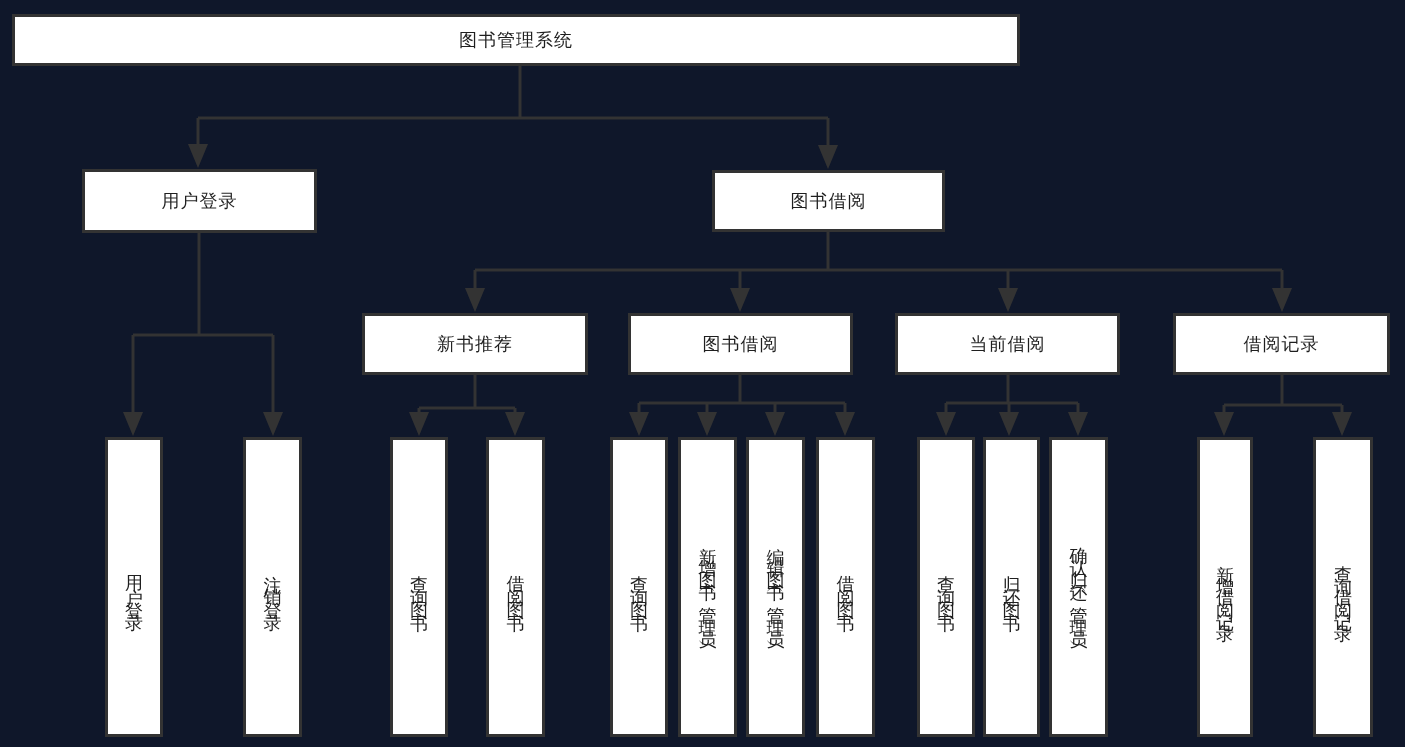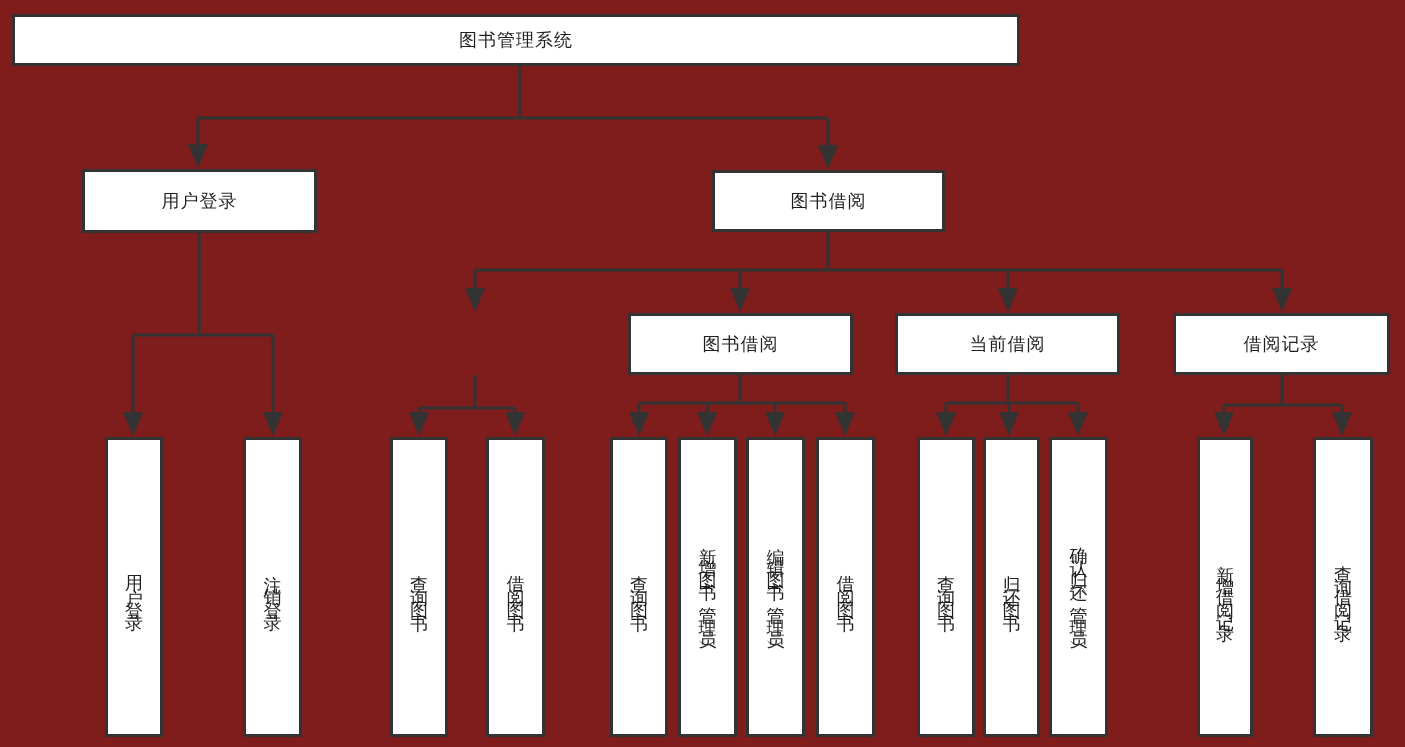--- a/index.html
+++ b/index.html
@@ -1,20 +1,20 @@
 <!DOCTYPE html>
 <html><head>
 <meta charset="utf-8">
 <style>
   html, body { margin: 0; padding: 0; background: #ffffff; }
   #canvas {
     position: relative;
     width: 1405px;
     height: 747px;
-    background: #7f1d1d;
+    background: #0f172a;
     font-family: "Liberation Sans", sans-serif;
     overflow: hidden;
   }
   #connectors {
     position: absolute;
     left: 0; top: 0;
     width: 1405px; height: 747px;
   }
   .node {
     position: absolute;
@@ -101,20 +101,21 @@
         <polygon points="1332,412 1352,412 1342,436" stroke="none"></polygon>
       </g>
     </g>
   </svg>
 
   <div class="node h-node" style="left:12px; top:14px; width:1008px; height:52px;">图书管理系统</div>
 
   <div class="node h-node" style="left:82px; top:169px; width:235px; height:64px;">用户登录</div>
   <div class="node h-node" style="left:712px; top:170px; width:233px; height:62px;">图书借阅</div>
 
+  <div class="node h-node" style="left:362px; top:313px; width:226px; height:62px;">新书推荐</div>
   <div class="node h-node" style="left:628px; top:313px; width:225px; height:62px;">图书借阅</div>
   <div class="node h-node" style="left:895px; top:313px; width:225px; height:62px;">当前借阅</div>
   <div class="node h-node" style="left:1173px; top:313px; width:217px; height:62px;text-align:right;">借阅记录</div>
 
   <div class="node v-node" style="left:105px; top:437px; width:58px; height:300px;">用户登录</div>
   <div class="node v-node" style="left:243px; top:437px; width:59px; height:300px;">注销登录</div>
 
   <div class="node v-node" style="left:390px; top:437px; width:58px; height:300px;">查询图书</div>
   <div class="node v-node" style="left:486px; top:437px; width:59px; height:300px;">借阅图书</div>
 

